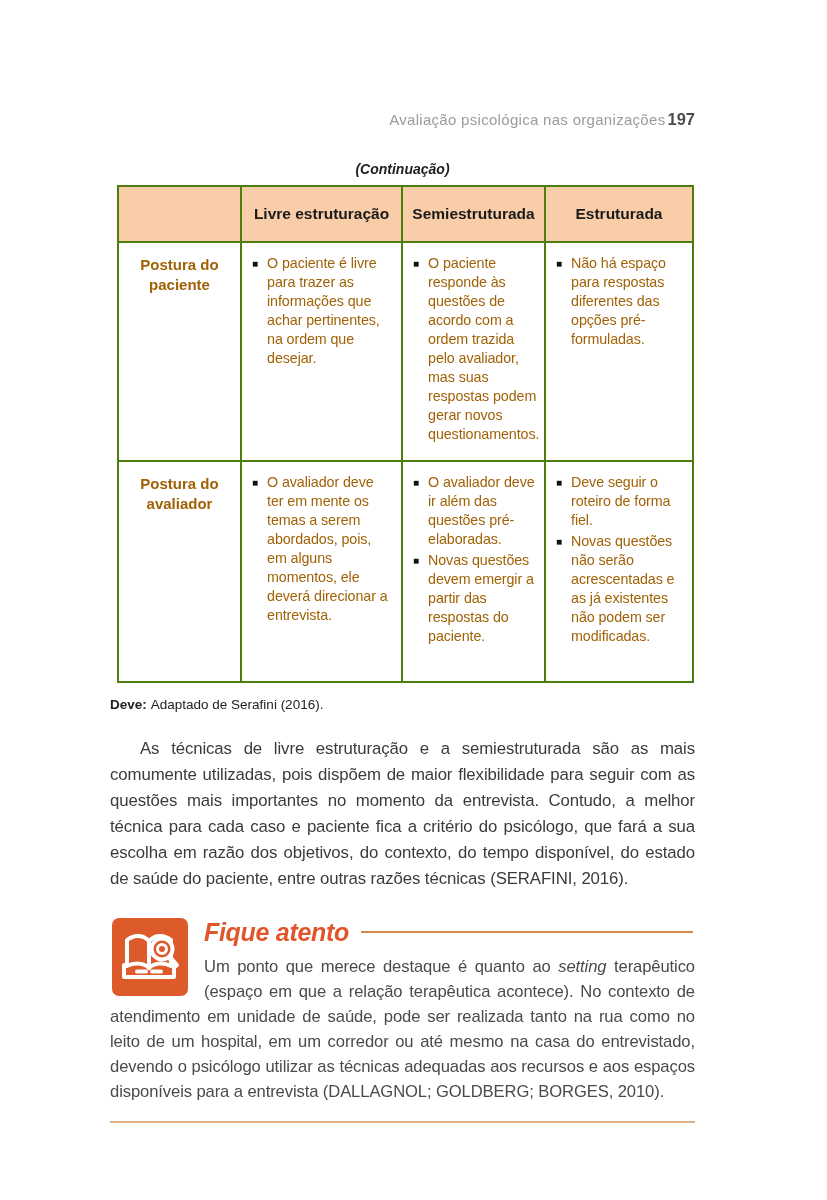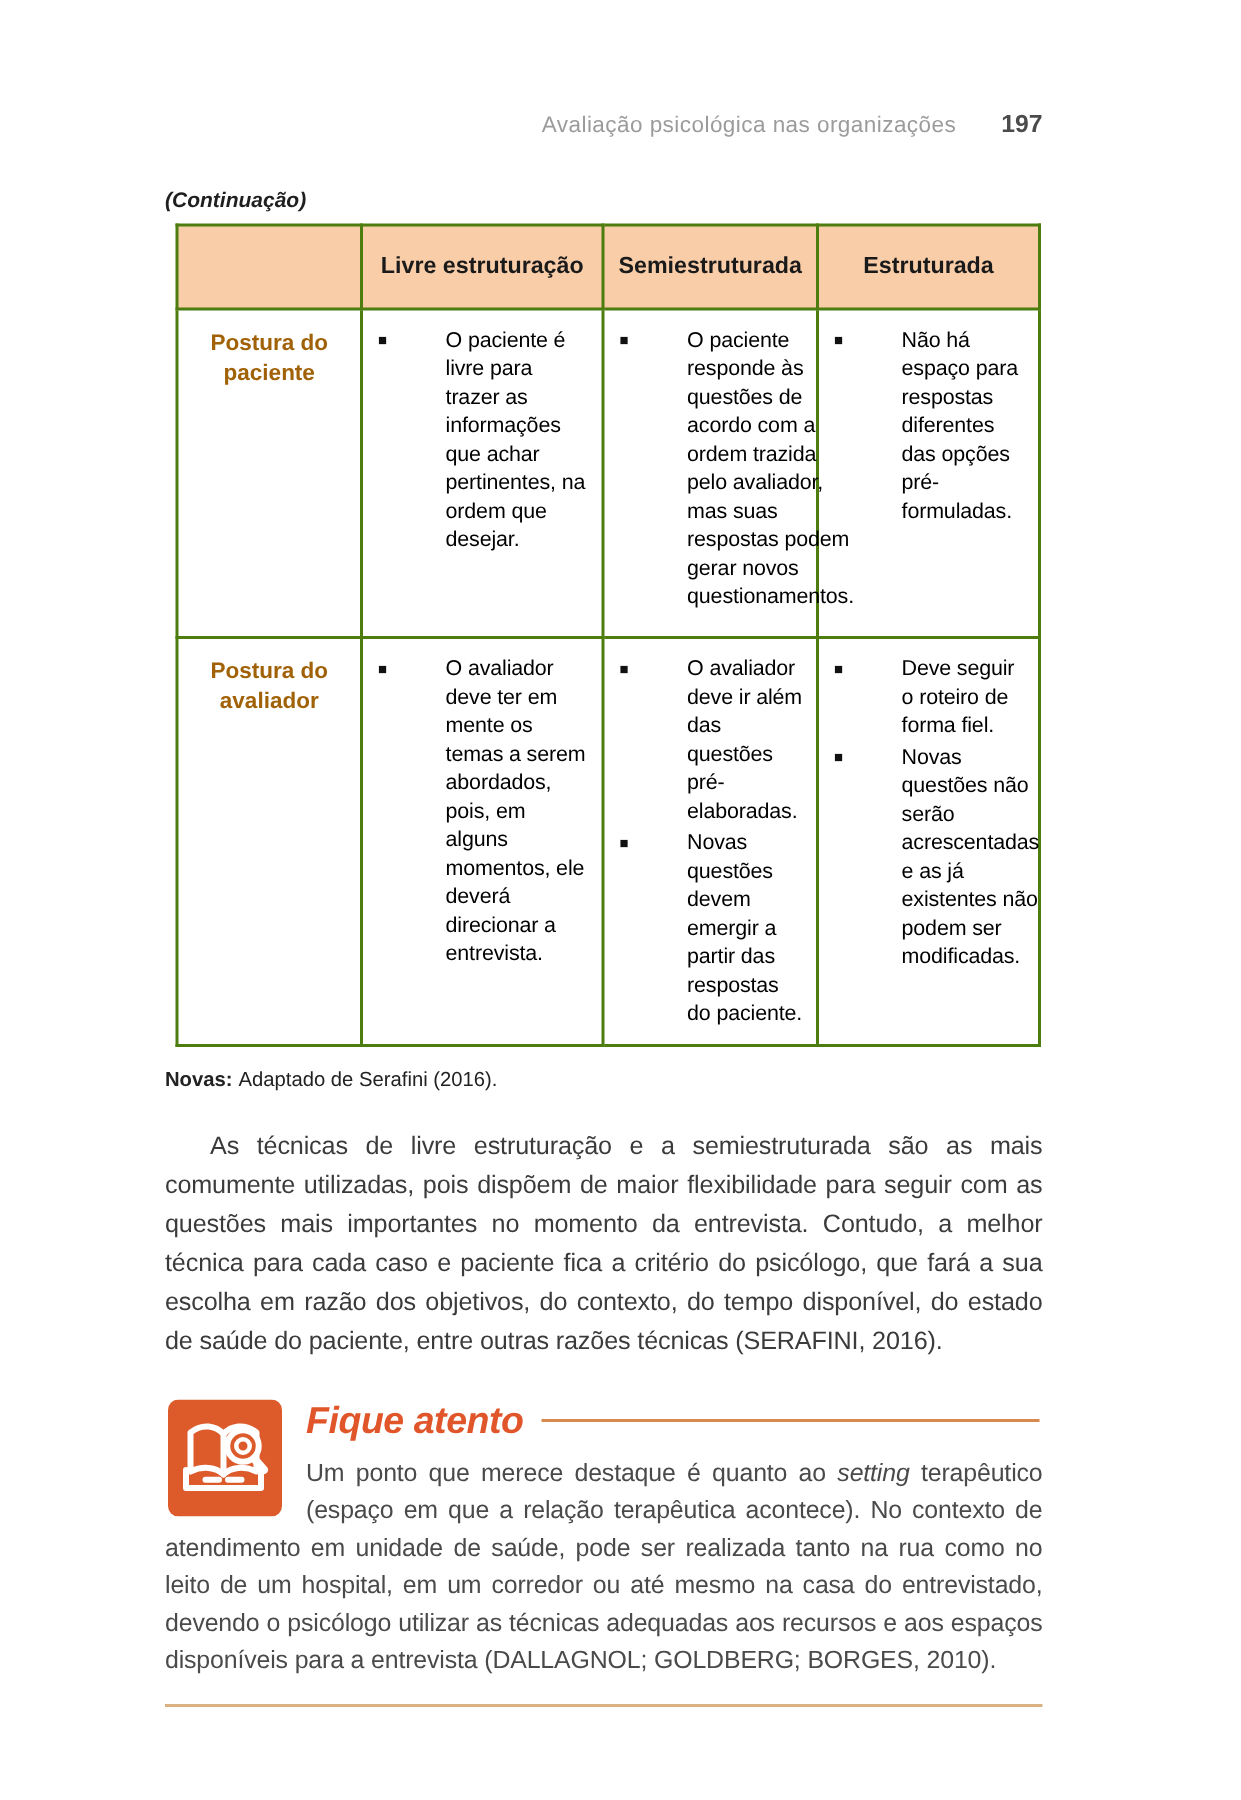--- a/index.html
+++ b/index.html
@@ -12,32 +12,34 @@
   }
   .page { width: 827px; height: 1200px; background: #fff; overflow: hidden; }
   .content { margin-left: 110px; width: 585px; }
 
   
   .page-header {
     padding-top: 74px;
     display: flex;
     justify-content: flex-end;
     align-items: baseline;
-    gap: 30px;
+    gap: 2px;
+    margin-top: 36px;
   }
   .running-title { color: #9b9b9b; font-size: 15px; letter-spacing: 0.3px; }
   .page-number { color: #4b4b4b; font-size: 16.5px; font-weight: bold; }
 
   
   .continuation {
     margin-top: 32px;
     font-style: italic;
     font-weight: bold;
     font-size: 14px;
     color: #1f1f1f;
+    text-align: center;
   }
 
   
   table.struct {
     margin-top: 8px;
     margin-left: 7px;
     width: 575px;
     border-collapse: collapse;
     table-layout: fixed;
   }
@@ -73,23 +75,22 @@
   .bullet { display: flex; gap: 9px; margin-bottom: 2px; }
   .bullet .marker {
     flex: 0 0 auto;
     font-size: 10px;
     line-height: 19px;
     color: #111;
   }
   .bullet .btxt {
     font-size: 14.3px;
     line-height: 19px;
-    color: #000000;
+    color: #a16207;
     letter-spacing: -0.1px;
-    margin-left: 30px;
   }
 
   
   .source {
     margin: 14px 0 0 0;
     font-size: 13.5px;
     color: #222;
   }
   .source .src-label { font-weight: bold; margin-right: 4px; }
 
@@ -219,21 +220,21 @@
             </div>
             <div class="bullet">
               <span class="marker">■</span>
               <span class="btxt">Novas questões não serão acrescentadas e as já existentes não podem ser modificadas.</span>
             </div>
           </td>
         </tr>
       </tbody>
     </table>
 
-    <p class="source"><span class="src-label">Novas:</span><span>Adaptado de Serafini (2016).</span></p>
+    <p class="source"><span class="src-label">Deve:</span><span>Adaptado de Serafini (2016).</span></p>
 
     <p class="body-par">As técnicas de livre estruturação e a semiestruturada são as mais comumente utilizadas, pois dispõem de maior flexibilidade para seguir com as questões mais importantes no momento da entrevista. Contudo, a melhor técnica para cada caso e paciente fica a critério do psicólogo, que fará a sua escolha em razão dos objetivos, do contexto, do tempo disponível, do estado de saúde do paciente, entre outras razões técnicas (SERAFINI, 2016).</p>
 
     <div class="callout">
       <div class="callout-icon">
         <svg viewBox="0 0 76 78" xmlns="http://www.w3.org/2000/svg" aria-hidden="true">
           <rect x="0" y="0" width="76" height="78" rx="7" fill="#dd5b2b"></rect>
           <g fill="none" stroke="#ffffff" stroke-width="4" stroke-linecap="round" stroke-linejoin="round">
             <path d="M15 22 C23 15.5 32 17.5 37 23 C42 17.5 51 15.5 59 22 L59 48 C51 44 42 45 37 50 C32 45 23 44 15 48 Z"></path>
             <path d="M37 23 L37 50"></path>

